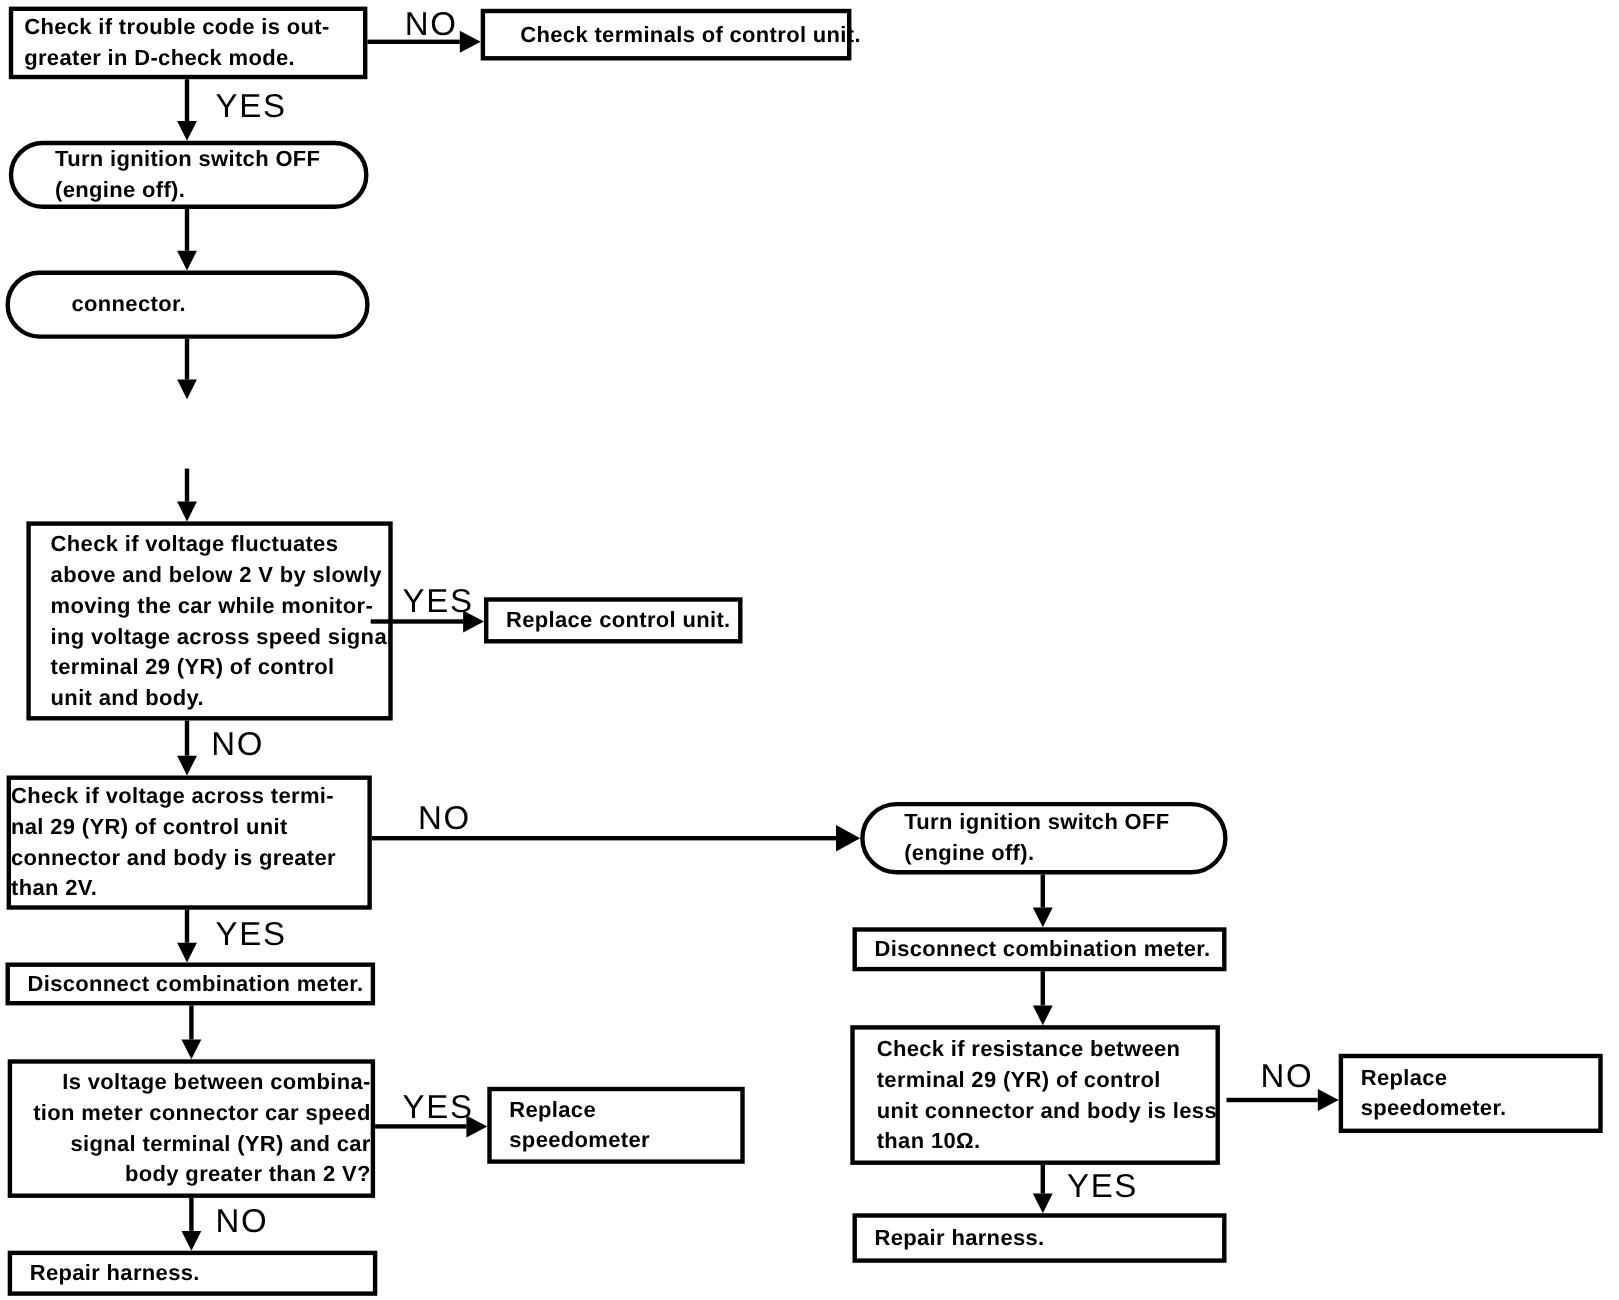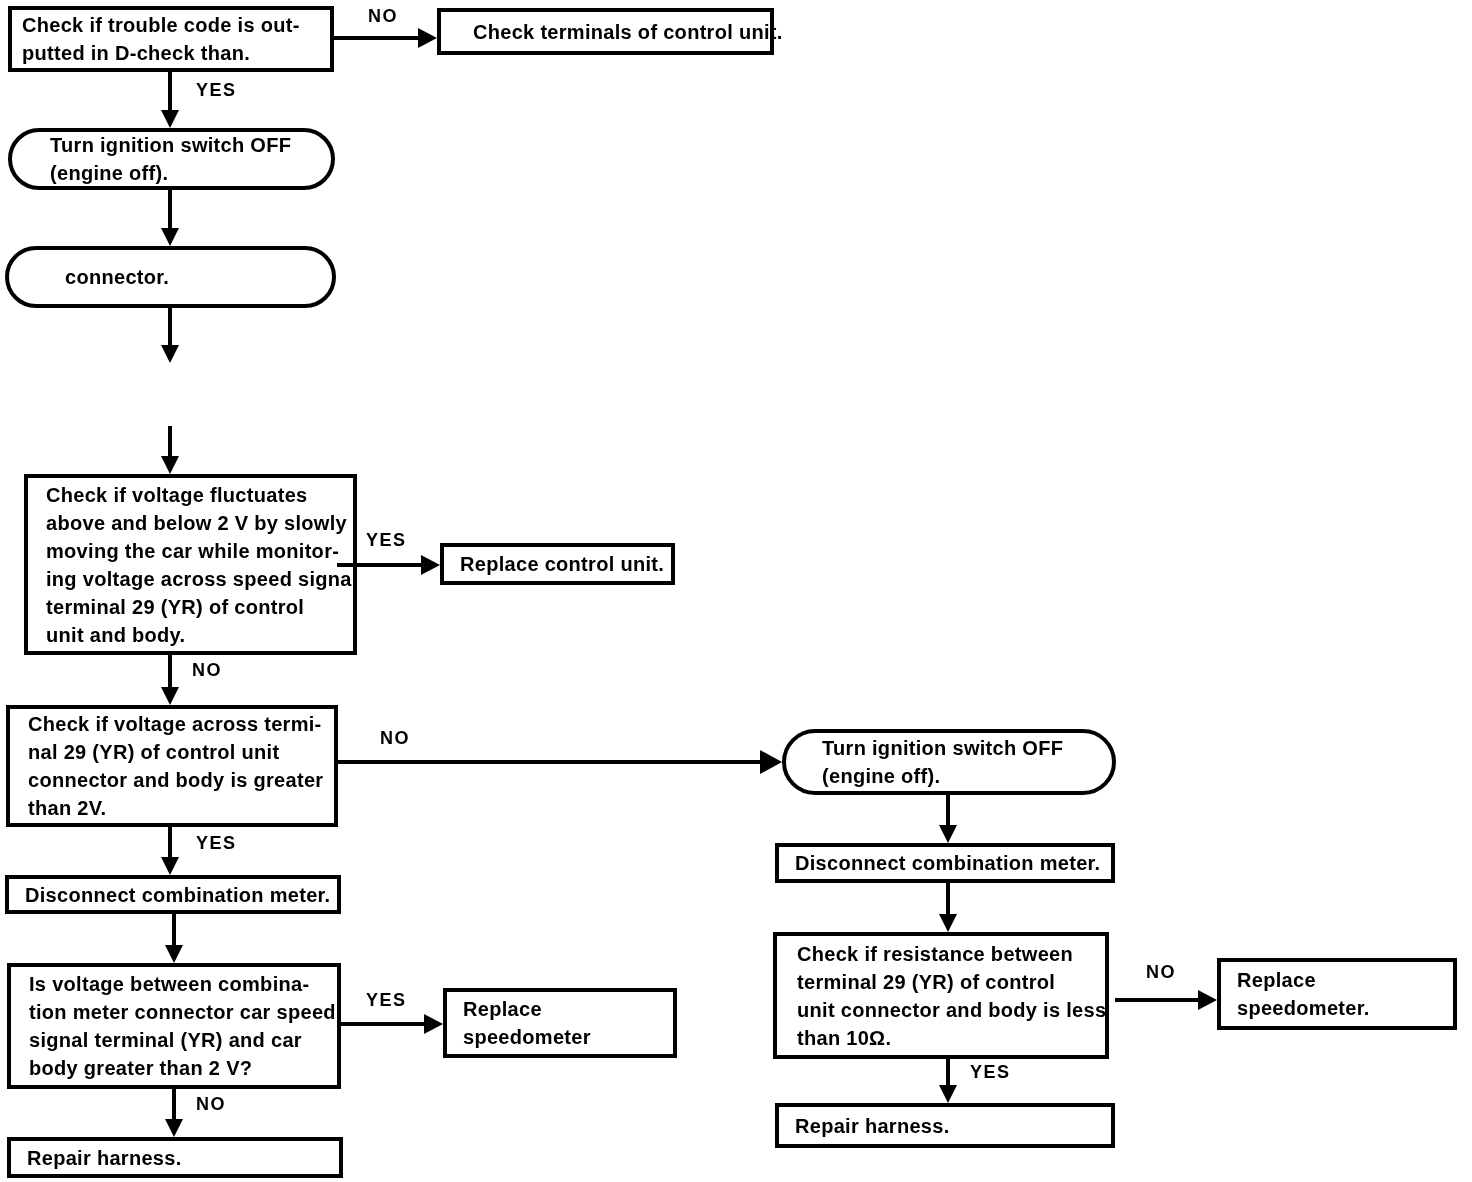--- a/index.html
+++ b/index.html
@@ -59,34 +59,34 @@
     border-bottom: 10px solid transparent;
     border-left: 19px solid #000000;
   }
   .arrow-right.big {
     border-top: 12px solid transparent;
     border-bottom: 12px solid transparent;
     border-left: 22px solid #000000;
   }
   .edge-label {
     position: absolute;
-    font-size: 18px;
-    font-weight: bold;
+    font-size: 30px;
+    font-weight: normal;
     letter-spacing: 1.5px;
     white-space: nowrap;
   }
 </style>
 </head>
 <body>
 
 <div class="canvas">
 
   <div class="node rect" style="left:8px; top:6px; width:326px; height:66px; padding-left:10px;justify-content:center;">
     <div class="ln">Check if trouble code is out-</div>
-    <div class="ln">putted in D-check than.</div>
+    <div class="ln">greater in D-check mode.</div>
   </div>
 
   <div class="node rect" style="left:437px; top:8px; width:337px; height:47px; padding-left:32px;">
     <div class="ln">Check terminals of control unit.</div>
   </div>
 
   <div class="node rounded" style="left:8px; top:128px; width:327px; height:62px; padding-left:38px;">
     <div class="ln">Turn ignition switch OFF</div>
     <div class="ln">(engine off).</div>
   </div>
@@ -102,37 +102,37 @@
     <div class="ln">moving the car while monitor-</div>
     <div class="ln">ing voltage across speed signal</div>
     <div class="ln">terminal 29 (YR) of control</div>
     <div class="ln">unit and body.</div>
   </div>
 
   <div class="node rect" style="left:440px; top:543px; width:235px; height:42px; padding-left:16px;">
     <div class="ln">Replace control unit.</div>
   </div>
 
-  <div class="node rect" style="left:6px; top:705px; width:332px; height:122px; padding-left:18px;">
+  <div class="node rect" style="left:6px; top:705px; width:332px; height:122px; ">
     <div class="ln">Check if voltage across termi-</div>
     <div class="ln">nal 29 (YR) of control unit</div>
     <div class="ln">connector and body is greater</div>
     <div class="ln">than 2V.</div>
   </div>
 
   <div class="node rounded" style="left:782px; top:729px; width:334px; height:66px; padding-left:36px;">
     <div class="ln">Turn ignition switch OFF</div>
     <div class="ln">(engine off).</div>
   </div>
 
   <div class="node rect" style="left:5px; top:875px; width:336px; height:39px; padding-left:16px;">
     <div class="ln">Disconnect combination meter.</div>
   </div>
 
-  <div class="node rect" style="left:7px; top:963px; width:334px; height:126px; padding-left:18px;">
+  <div class="node rect" style="left:7px; top:963px; width:334px; height:126px; padding-left:18px;text-align:right;">
     <div class="ln">Is voltage between combina-</div>
     <div class="ln">tion meter connector car speed</div>
     <div class="ln">signal terminal (YR) and car</div>
     <div class="ln">body greater than 2 V?</div>
   </div>
 
   <div class="node rect" style="left:443px; top:988px; width:234px; height:70px; padding-left:16px;">
     <div class="ln">Replace</div>
     <div class="ln">speedometer</div>
   </div>

